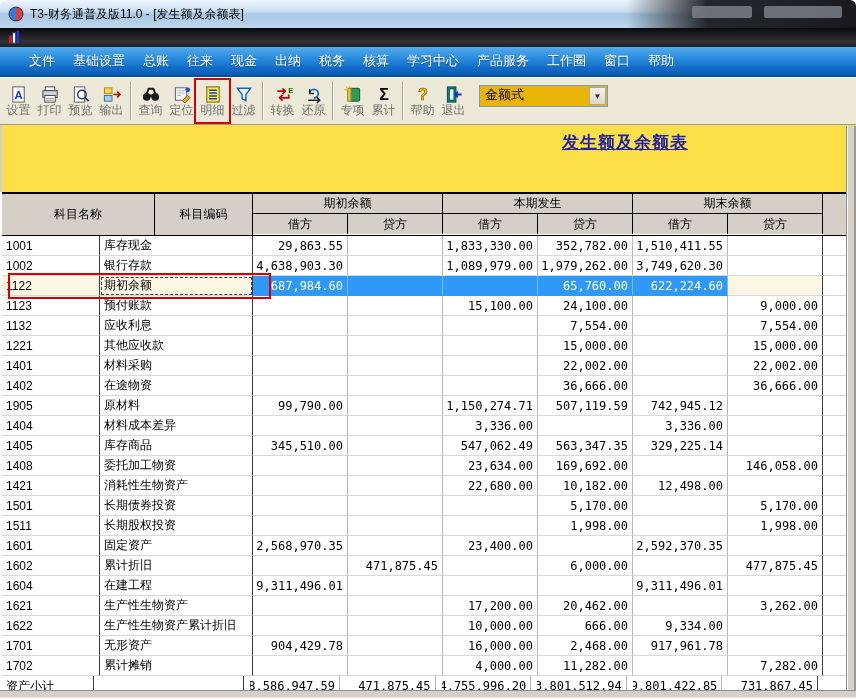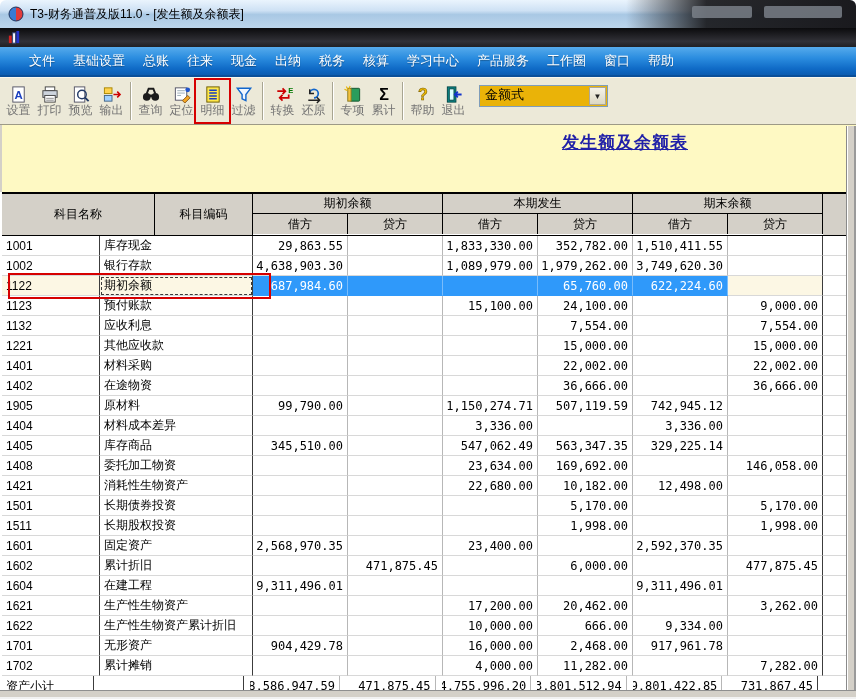--- a/index.html
+++ b/index.html
@@ -42,21 +42,21 @@
   border:2px solid #d60000; z-index:6; }
 .tsep { width:2px; margin:2px 3px; border-left:1px solid #a8a591; border-right:1px solid #ffffff; }
 .combo { margin-left:10px; margin-top:5px; width:129px; height:22px; background:#eab308;
   border:1px solid #7f9db9; display:flex; align-items:flex-start; font-size:13px;
   padding-left:5px; position:relative; align-self:flex-start; }
 .combo-btn { position:absolute; right:1px; top:1px; bottom:1px; width:17px;
   background:linear-gradient(180deg,#f4f2e8,#dcd8c4); border:1px solid #aca899;
   font-size:8px; display:flex; align-items:center; justify-content:center; color:#222; }
 
 
-.content { height:67px; background:#fef9c3; position:relative; border-left:2px solid #d4d0c8; }
+.content { height:67px; background:#fde047; position:relative; border-left:2px solid #d4d0c8; }
 .report-title { position:absolute; left:560px; top:6px; font-size:17px; font-weight:bold;
   color:#2121a8; text-decoration:underline; letter-spacing:1px;
   font-family:"Liberation Serif",serif; }
 
 
 .grid { position:relative; margin-left:2px; width:844px; border-top:2px solid #000;
   font-size:12px; background:#fff; }
 .c-code { width:98px; } .c-name { width:153px; } .c-num { width:95px; } .c-fill { width:23px; }
 .thead { border-bottom:1px solid #000; }
 .thead .flexrow { display:flex; }

